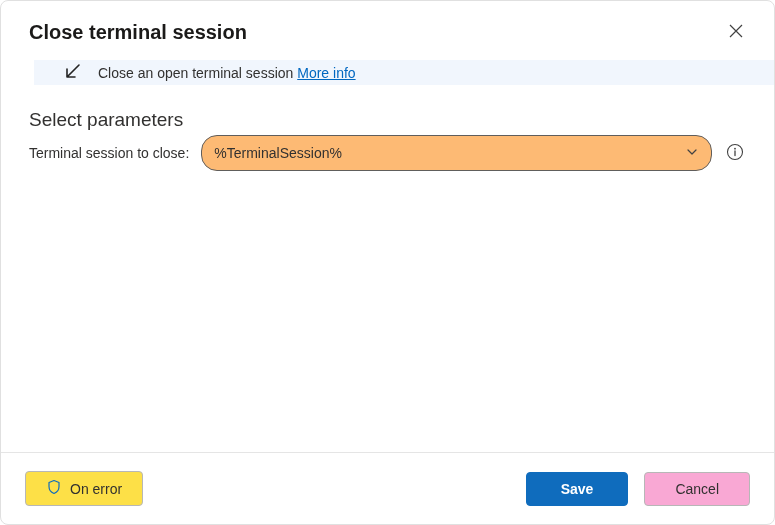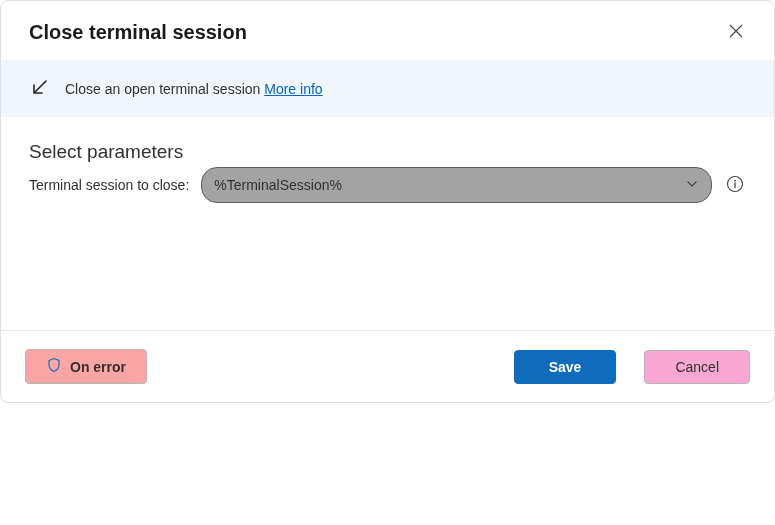--- a/index.html
+++ b/index.html
@@ -8,21 +8,21 @@
       padding: 0;
     }
     body {
       font-family: "Segoe UI", -apple-system, BlinkMacSystemFont, sans-serif;
       background: #ffffff;
       color: #323130;
       font-size: 14px;
     }
     .dialog {
       width: 775px;
-      height: 403px;
+      height: 525px;
       border: 1px solid #e0e0e0;
       border-radius: 8px;
       display: flex;
       flex-direction: column;
       overflow: hidden;
       position: relative;
     }
     .header {
       display: flex;
       align-items: center;
@@ -38,24 +38,25 @@
       background: none;
       border: none;
       cursor: pointer;
       padding: 4px;
       display: flex;
       align-items: center;
       justify-content: center;
     }
     .info-banner {
       background: #f1f6fd;
-      padding: 16px 28px;
+      padding: 0 28px;
       display: flex;
       align-items: center;
       gap: 14px;
+      margin-left: 33px;
     }
     .info-banner-text {
       color: #323130;
       font-size: 14px;
     }
     .more-info-link {
       color: #0067c0;
       text-decoration: underline;
       cursor: pointer;
     }
@@ -81,21 +82,21 @@
     }
     .dropdown {
       flex: 1;
       border: 1px solid #605e5c;
       border-radius: 16px;
       padding: 7px 12px;
       display: flex;
       align-items: center;
       justify-content: space-between;
       cursor: pointer;
-      background: #a3a3a3;
+      background: #fdba74;
       height: 36px;
     }
     .dropdown-value {
       font-size: 14px;
       color: #323130;
     }
     .info-icon-btn {
       background: none;
       border: none;
       cursor: pointer;
@@ -105,38 +106,38 @@
     }
     .footer {
       border-top: 1px solid #e5e5e5;
       padding: 18px 24px;
       display: flex;
       align-items: center;
       justify-content: space-between;
     }
     .footer-right {
       display: flex;
-      gap: 28px;
+      gap: 16px;
     }
     .btn {
       padding: 7px 20px;
       border-radius: 4px;
       font-size: 14px;
       font-weight: 600;
       cursor: pointer;
       display: flex;
       align-items: center;
       gap: 8px;
       min-height: 34px;
     }
     .btn-secondary {
-      background: #fca5a5;
+      background: #fde047;
       border: 1px solid #b7b7b7;
       color: #323130;
-      font-weight: 700;
+      font-weight: 400;
       justify-content: space-between;
     }
     .btn-primary {
       background: #0f6cbd;
       border: 1px solid #0f6cbd;
       color: #ffffff;
       padding: 7px 34px;
     }
     .btn-cancel {
       background: #f9a8d4;

